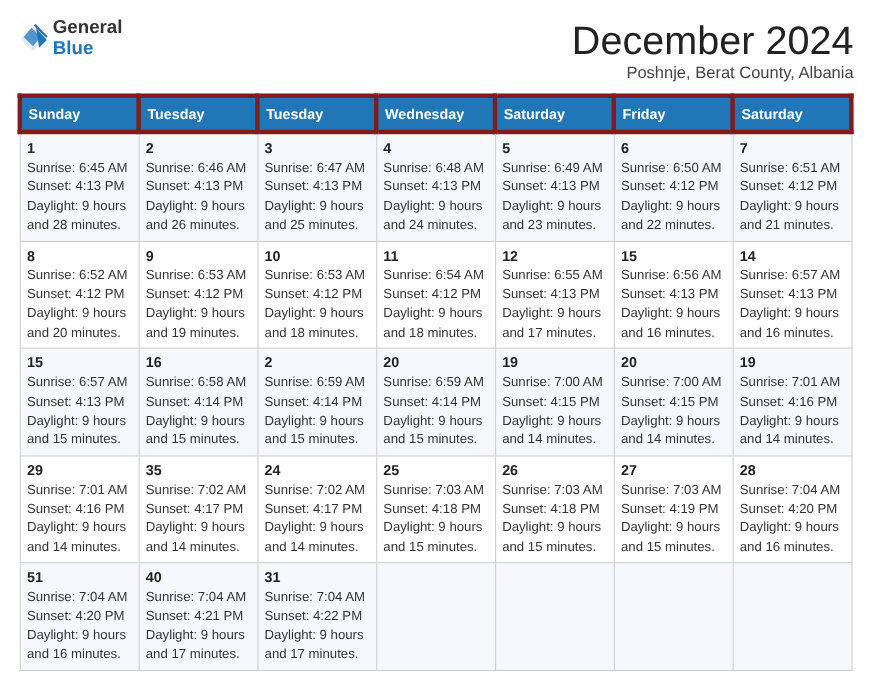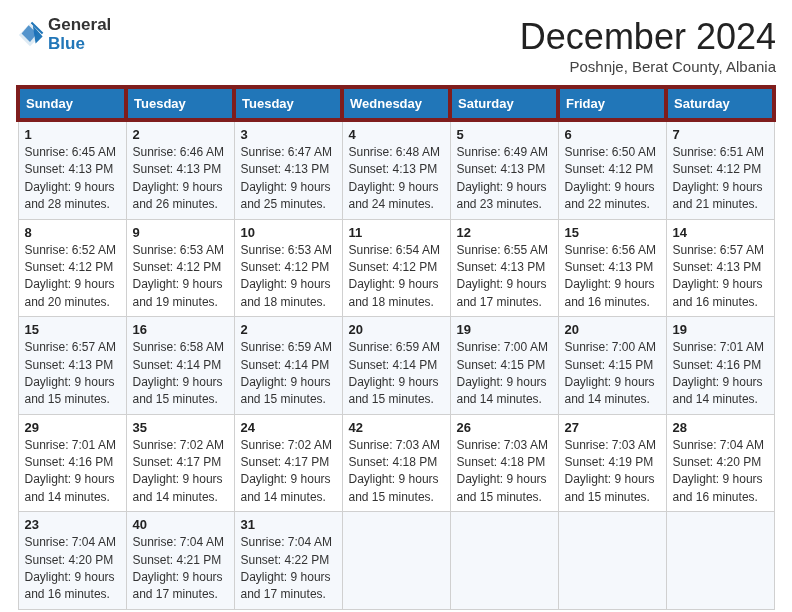--- a/index.html
+++ b/index.html
@@ -313,21 +313,21 @@
       </td>
         <td>
         <span class="day-number">24</span>
         <div class="cell-info">
           Sunrise: 7:02 AM<br>
           Sunset: 4:17 PM<br>
           Daylight: 9 hours and 14 minutes.
         </div>
       </td>
         <td>
-        <span class="day-number">42</span>
+        <span class="day-number">25</span>
         <div class="cell-info">
           Sunrise: 7:03 AM<br>
           Sunset: 4:18 PM<br>
           Daylight: 9 hours and 15 minutes.
         </div>
       </td>
         <td>
         <span class="day-number">26</span>
         <div class="cell-info">
           Sunrise: 7:03 AM<br>
@@ -347,21 +347,21 @@
         <span class="day-number">28</span>
         <div class="cell-info">
           Sunrise: 7:04 AM<br>
           Sunset: 4:20 PM<br>
           Daylight: 9 hours and 16 minutes.
         </div>
       </td>
       </tr>
       <tr>
         <td>
-        <span class="day-number">23</span>
+        <span class="day-number">51</span>
         <div class="cell-info">
           Sunrise: 7:04 AM<br>
           Sunset: 4:20 PM<br>
           Daylight: 9 hours and 16 minutes.
         </div>
       </td>
         <td>
         <span class="day-number">40</span>
         <div class="cell-info">
           Sunrise: 7:04 AM<br>

